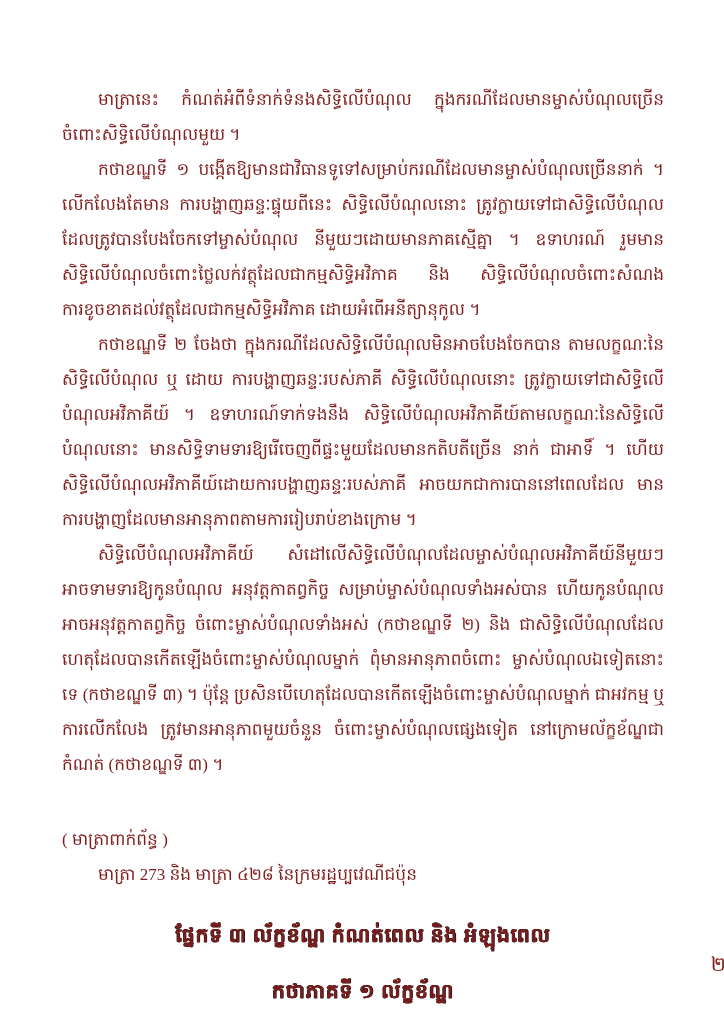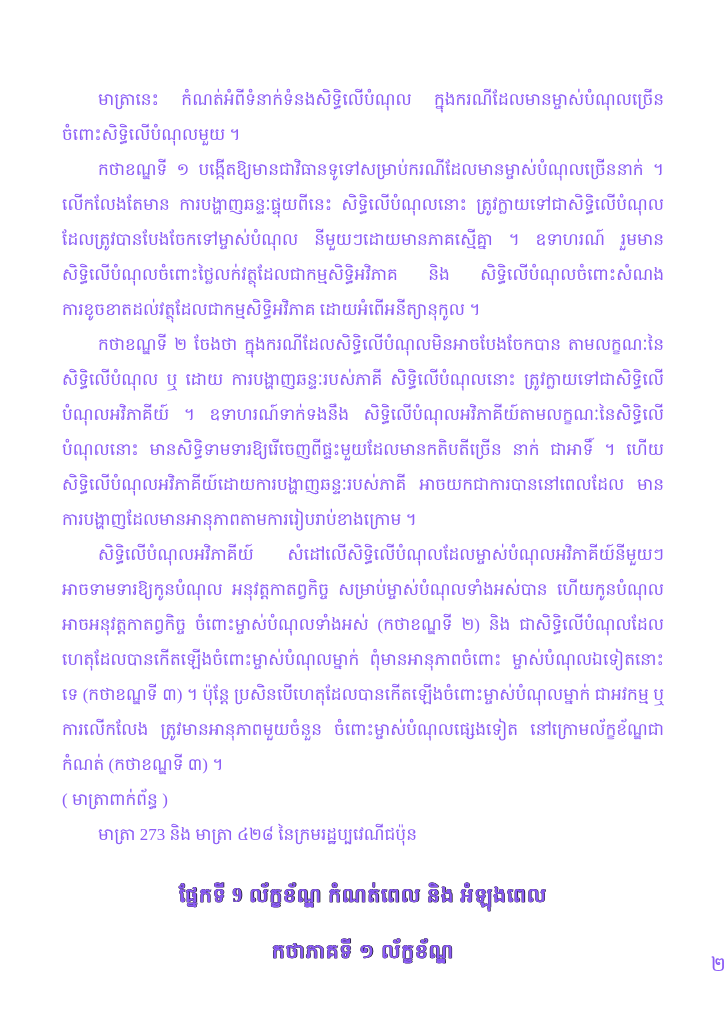--- a/index.html
+++ b/index.html
@@ -6,41 +6,42 @@
     margin: 0;
     padding: 0;
     background: #e8e8e8;
   }
   .page {
     position: relative;
     width: 724px;
     height: 1023px;
     margin: 0 auto;
     background: #ffffff;
-    color: #8b5cf6;
+    color: #7f1d1d;
     font-family: "Liberation Serif", "DejaVu Serif", serif;
     overflow: hidden;
     box-sizing: border-box;
   }
   .content {
     position: absolute;
     left: 62px;
     top: 82px;
     width: 602px;
   }
   .body-text p {
     margin: 0;
     font-size: 17px;
     line-height: 35px;
     text-align: justify;
     text-indent: 36px;
     word-break: break-word;
   }
   .body-text p.no-indent {
     text-indent: 0;
+    margin-top: 40px;
   }
   .headings {
     margin-top: 28px;
     text-align: center;
   }
   .heading-line {
     font-size: 20px;
     font-weight: bold;
     line-height: 30px;
     margin: 0 0 26px 0;
@@ -66,20 +67,20 @@
     <div class="body-text">
       <p>មាត្រានេះ កំណត់អំពីទំនាក់ទំនងសិទ្ធិលើបំណុល ក្នុងករណីដែលមានម្ចាស់បំណុលច្រើនចំពោះសិទ្ធិលើបំណុលមួយ ។</p>
       <p>កថាខណ្ឌទី ១ បង្កើតឱ្យមានជាវិធានទូទៅសម្រាប់ករណីដែលមានម្ចាស់បំណុលច្រើននាក់ ។ លើកលែងតែមាន ការបង្ហាញឆន្ទៈផ្ទុយពីនេះ សិទ្ធិលើបំណុលនោះ ត្រូវក្លាយទៅជាសិទ្ធិលើបំណុលដែលត្រូវបានបែងចែកទៅម្ចាស់បំណុល នីមួយៗដោយមានភាគស្មើគ្នា ។ ឧទាហរណ៍ រួមមានសិទ្ធិលើបំណុលចំពោះថ្លៃលក់វត្ថុដែលជាកម្មសិទ្ធិអវិភាគ និង សិទ្ធិលើបំណុលចំពោះសំណងការខូចខាតដល់វត្ថុដែលជាកម្មសិទ្ធិអវិភាគ ដោយអំពើអនីត្យានុកូល ។</p>
       <p>កថាខណ្ឌទី ២ ចែងថា ក្នុងករណីដែលសិទ្ធិលើបំណុលមិនអាចបែងចែកបាន តាមលក្ខណៈនៃសិទ្ធិលើបំណុល ឬ ដោយ ការបង្ហាញឆន្ទៈរបស់ភាគី សិទ្ធិលើបំណុលនោះ ត្រូវក្លាយទៅជាសិទ្ធិលើបំណុលអវិភាគីយ៍ ។ ឧទាហរណ៍ទាក់ទងនឹង សិទ្ធិលើបំណុលអវិភាគីយ៍តាមលក្ខណៈនៃសិទ្ធិលើបំណុលនោះ មានសិទ្ធិទាមទារឱ្យរើចេញពីផ្ទះមួយដែលមានកតិបតីច្រើន នាក់ ជាអាទិ៍ ។ ហើយសិទ្ធិលើបំណុលអវិភាគីយ៍ដោយការបង្ហាញឆន្ទៈរបស់ភាគី អាចយកជាការបាននៅពេលដែល មានការបង្ហាញដែលមានអានុភាពតាមការរៀបរាប់ខាងក្រោម ។</p>
       <p>សិទ្ធិលើបំណុលអវិភាគីយ៍ សំដៅលើសិទ្ធិលើបំណុលដែលម្ចាស់បំណុលអវិភាគីយ៍នីមួយៗ អាចទាមទារឱ្យកូនបំណុល អនុវត្តកាតព្វកិច្ច សម្រាប់ម្ចាស់បំណុលទាំងអស់បាន ហើយកូនបំណុលអាចអនុវត្តកាតព្វកិច្ច ចំពោះម្ចាស់បំណុលទាំងអស់ (កថាខណ្ឌទី ២) និង ជាសិទ្ធិលើបំណុលដែលហេតុដែលបានកើតឡើងចំពោះម្ចាស់បំណុលម្នាក់ ពុំមានអានុភាពចំពោះ ម្ចាស់បំណុលឯទៀតនោះទេ (កថាខណ្ឌទី ៣) ។ ប៉ុន្តែ ប្រសិនបើហេតុដែលបានកើតឡើងចំពោះម្ចាស់បំណុលម្នាក់ ជាអវកម្ម ឬ ការលើកលែង ត្រូវមានអានុភាពមួយចំនួន ចំពោះម្ចាស់បំណុលផ្សេងទៀត នៅក្រោមល័ក្ខខ័ណ្ឌជាកំណត់ (កថាខណ្ឌទី ៣) ។</p>
       <p class="no-indent">( មាត្រាពាក់ព័ន្ធ )</p>
       <p>មាត្រា 273 និង មាត្រា ៤២៨ នៃក្រមរដ្ឋប្បវេណីជប៉ុន</p>
     </div>
 
     <div class="headings">
-      <p class="heading-line">ផ្នែកទី 9 ល័ក្ខខ័ណ្ឌ កំណត់ពេល និង អំឡុងពេល</p>
+      <p class="heading-line">ផ្នែកទី ៣ ល័ក្ខខ័ណ្ឌ កំណត់ពេល និង អំឡុងពេល</p>
       <p class="heading-line">កថាភាគទី ១ ល័ក្ខខ័ណ្ឌ</p>
     </div>
 
   </div>
 
   <div class="page-number">២០</div>
 </div>
 
 </body></html>

